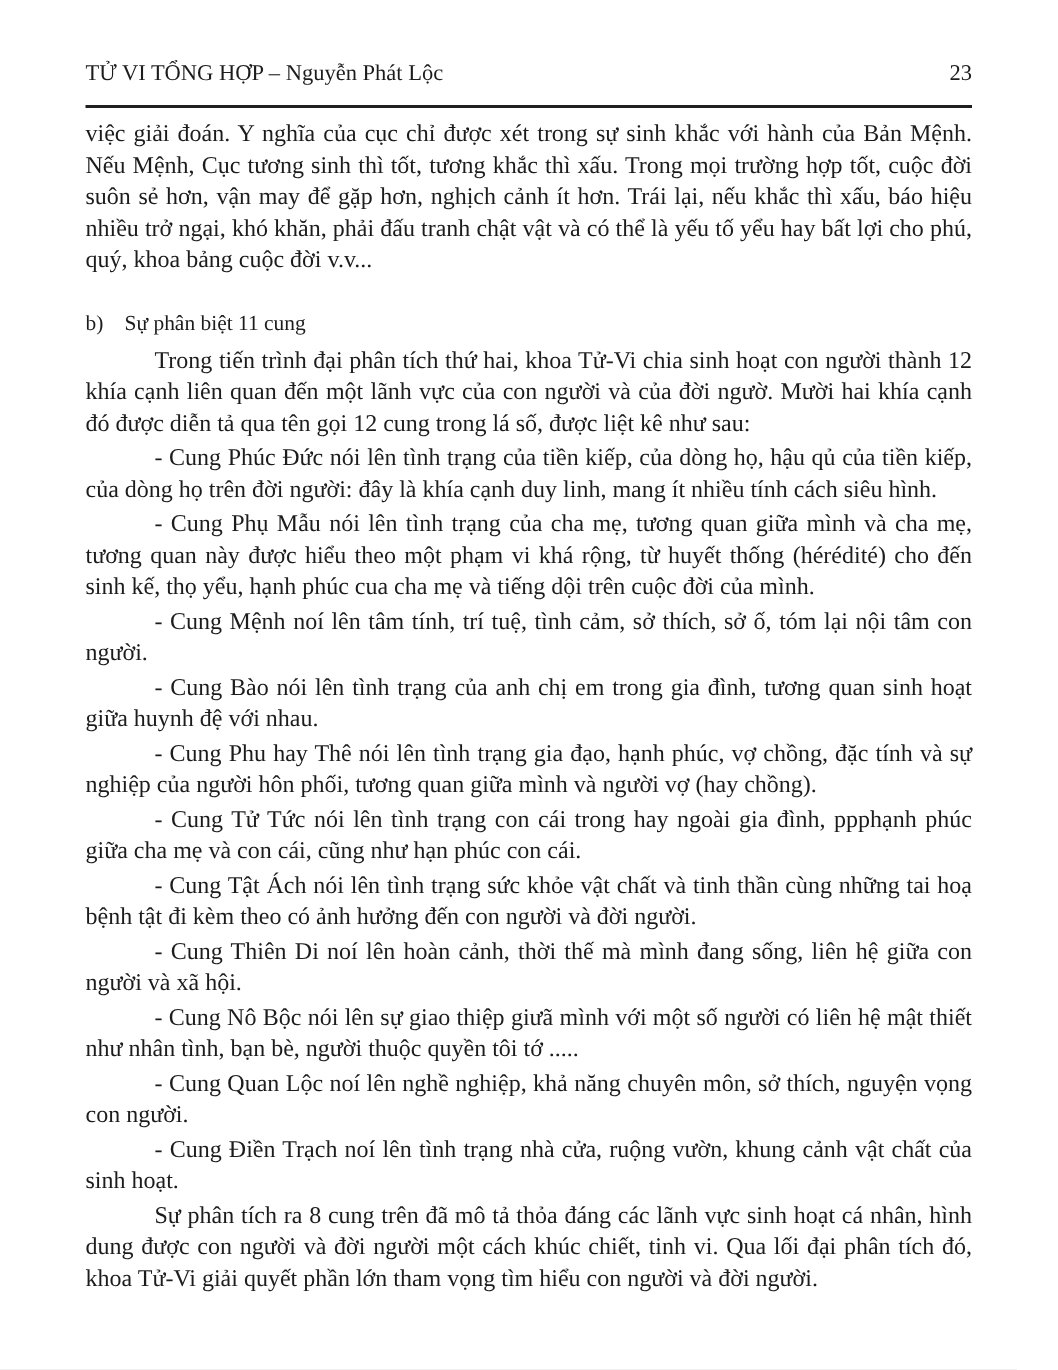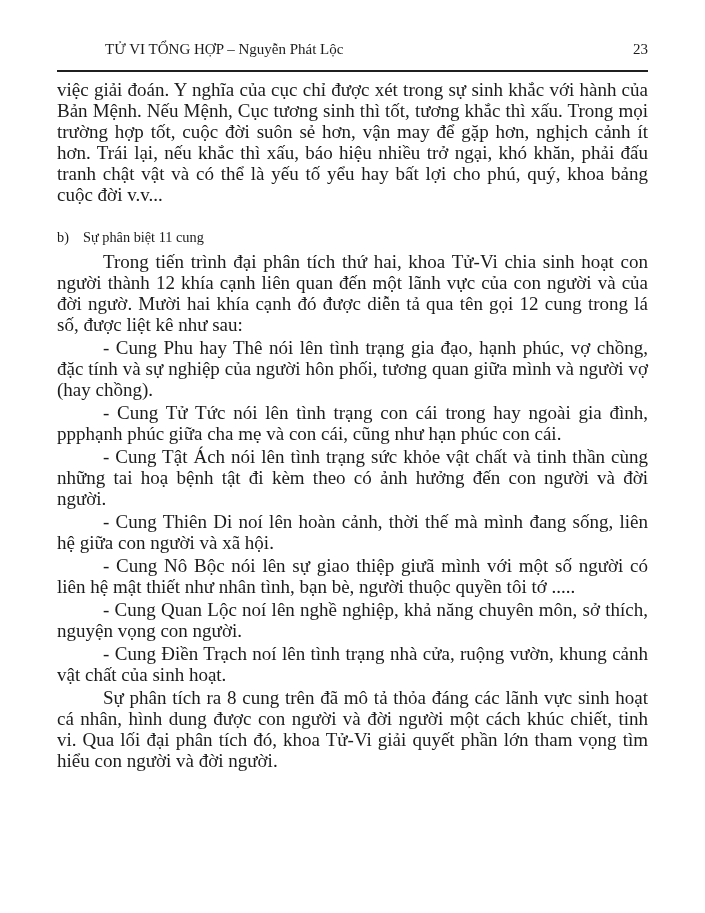--- a/index.html
+++ b/index.html
@@ -14,29 +14,28 @@
     font-family: "Liberation Serif", "DejaVu Serif", serif;
     color: #1c1c1c;
     overflow: hidden;
   }
   .running-header {
     display: flex;
     justify-content: space-between;
     align-items: baseline;
     font-size: 15px;
     line-height: 18px;
-    margin-left: 48px;
   }
   .header-rule {
     border: none;
     border-top: 2px solid #1f1f1f;
     margin: 12px 0 7px 0;
   }
   .body-text p {
-    font-size: 19px;
+    font-size: 16px;
     line-height: 21px;
     text-align: justify;
     margin: 0 0 2px 0;
     text-indent: 46px;
   }
   .body-text p.lead { text-indent: 0; }
   .section-heading {
     display: flex;
     font-size: 14.3px;
     line-height: 21px;
@@ -59,20 +58,24 @@
   <div class="body-text">
 
     <p class="lead">việc giải đoán. Y nghĩa của cục chỉ được xét trong sự sinh khắc với hành của Bản Mệnh. Nếu Mệnh, Cục tương sinh thì tốt, tương khắc thì xấu. Trong mọi trường hợp tốt, cuộc đời suôn sẻ hơn, vận may để gặp hơn, nghịch cảnh ít hơn. Trái lại, nếu khắc thì xấu, báo hiệu nhiều trở ngại, khó khăn, phải đấu tranh chật vật và có thể là yếu tố yểu hay bất lợi cho phú, quý, khoa bảng cuộc đời v.v...</p>
 
     <div class="section-heading">
       <span class="marker">b)</span>
       <span>Sự phân biệt 11 cung</span>
     </div>
 
     <p>Trong tiến trình đại phân tích thứ hai, khoa Tử-Vi chia sinh hoạt con người thành 12 khía cạnh liên quan đến một lãnh vực của con người và của đời ngườ. Mười hai khía cạnh đó được diễn tả qua tên gọi 12 cung trong lá số, được liệt kê như sau:</p>
+    <p>- Cung Phúc Đức nói lên tình trạng của tiền kiếp, của dòng họ, hậu qủ của tiền kiếp, của dòng họ trên đời người: đây là khía cạnh duy linh, mang ít nhiều tính cách siêu hình.</p>
+    <p>- Cung Phụ Mẫu nói lên tình trạng của cha mẹ, tương quan giữa mình và cha mẹ, tương quan này được hiểu theo một phạm vi khá rộng, từ huyết thống (hérédité) cho đến sinh kế, thọ yểu, hạnh phúc cua cha mẹ và tiếng dội trên cuộc đời của mình.</p>
+    <p>- Cung Mệnh noí lên tâm tính, trí tuệ, tình cảm, sở thích, sở ố, tóm lại nội tâm con người.</p>
+    <p>- Cung Bào nói lên tình trạng của anh chị em trong gia đình, tương quan sinh hoạt giữa huynh đệ với nhau.</p>
     <p>- Cung Phu hay Thê nói lên tình trạng gia đạo, hạnh phúc, vợ chồng, đặc tính và sự nghiệp của người hôn phối, tương quan giữa mình và người vợ (hay chồng).</p>
     <p>- Cung Tử Tức nói lên tình trạng con cái trong hay ngoài gia đình, ppphạnh phúc giữa cha mẹ và con cái, cũng như hạn phúc con cái.</p>
     <p>- Cung Tật Ách nói lên tình trạng sức khỏe vật chất và tinh thần cùng những tai hoạ bệnh tật đi kèm theo có ảnh hưởng đến con người và đời người.</p>
     <p>- Cung Thiên Di noí lên hoàn cảnh, thời thế mà mình đang sống, liên hệ giữa con người và xã hội.</p>
     <p>- Cung Nô Bộc nói lên sự giao thiệp giưã mình với một số người có liên hệ mật thiết như nhân tình, bạn bè, người thuộc quyền tôi tớ .....</p>
     <p>- Cung Quan Lộc noí lên nghề nghiệp, khả năng chuyên môn, sở thích, nguyện vọng con người.</p>
     <p>- Cung Điền Trạch noí lên tình trạng nhà cửa, ruộng vườn, khung cảnh vật chất của sinh hoạt.</p>
     <p>Sự phân tích ra 8 cung trên đã mô tả thỏa đáng các lãnh vực sinh hoạt cá nhân, hình dung được con người và đời người một cách khúc chiết, tinh vi. Qua lối đại phân tích đó, khoa Tử-Vi giải quyết phần lớn tham vọng tìm hiểu con người và đời người.</p>
 
   </div>

